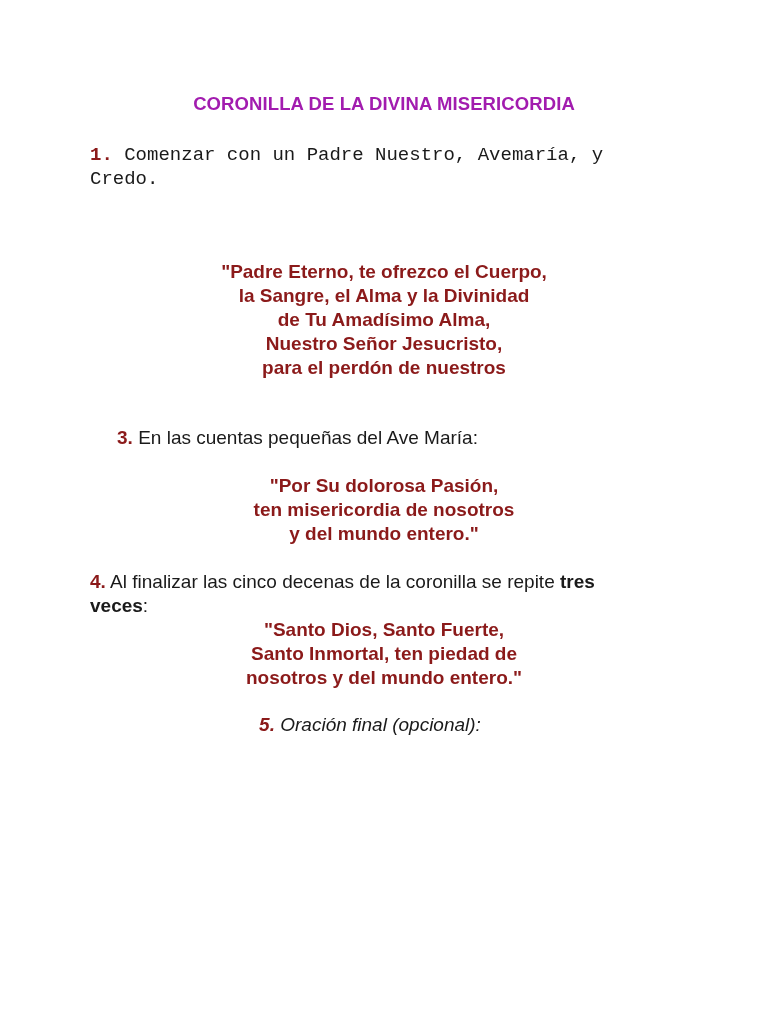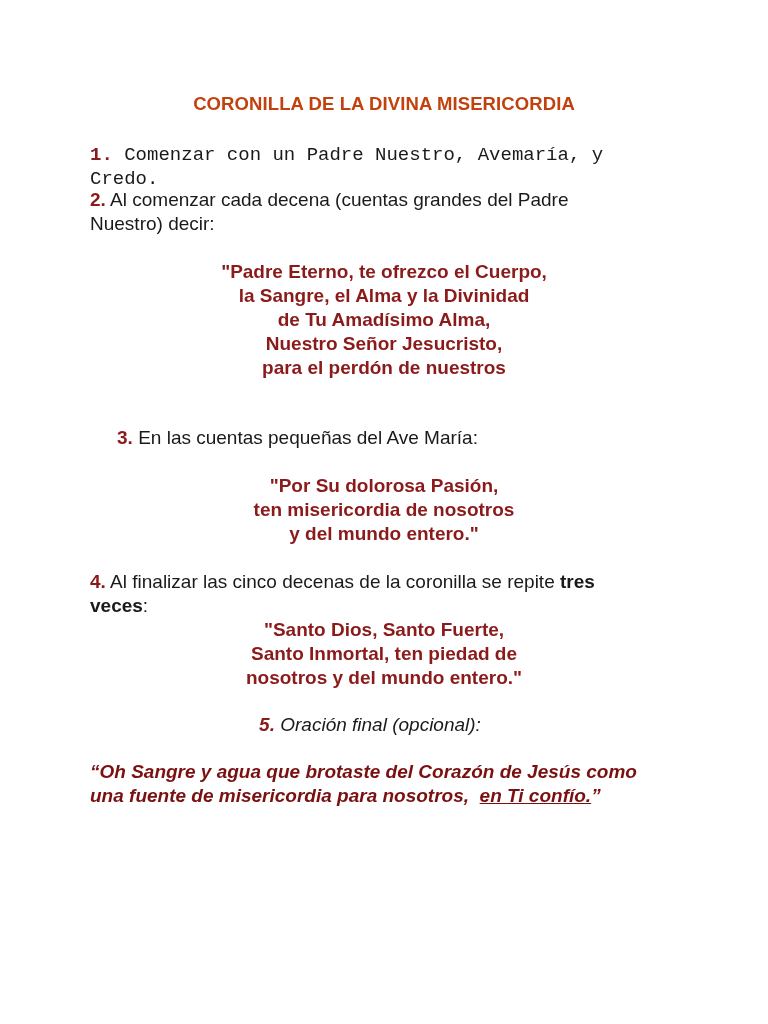--- a/index.html
+++ b/index.html
@@ -1,20 +1,20 @@
 <!DOCTYPE html>
 <html><head>
 <meta charset="utf-8">
 <style>
   html, body { margin: 0; padding: 0; background: #ffffff; }
   body { width: 768px; height: 1024px; position: relative; overflow: hidden;
          font-family: "Liberation Sans", sans-serif; color: #1a1a1a; }
   .page { position: absolute; left: 0; top: 0; width: 768px; height: 1024px; }
   .title { position: absolute; left: 0; width: 768px; top: 93px; text-align: center;
-           font-weight: bold; font-size: 18.5px; color: #c2410c; letter-spacing: 0.1px; }
+           font-weight: bold; font-size: 18.5px; color: #a21caf; letter-spacing: 0.1px; }
   .para { position: absolute; left: 90px; width: 560px; font-size: 19px; line-height: 24px; color: #1a1a1a; }
   .num { color: #8b1a1a; font-weight: bold; }
   .prayer { position: absolute; left: 0; width: 768px; text-align: center; font-weight: bold;
             font-size: 19px; line-height: 24px; color: #8b1a1a; }
   .prayer div { white-space: pre; }
   .u { font-weight: bold; margin-top: 28px; }
   .final { position: absolute; left: 90px; width: 620px; font-size: 19px; line-height: 24px;
            font-weight: bold; font-style: italic; color: #7a1010; }
   .italic { font-style: italic; }
 </style>
@@ -23,25 +23,20 @@
 
 <div class="page">
 
   <div class="title">CORONILLA DE LA DIVINA MISERICORDIA</div>
 
   <div class="para" style="top:143px;font-family:Liberation Mono, monospace;">
     <span class="num">1.</span>
     <span>Comenzar con un Padre Nuestro, Avemaría, y Credo.</span>
   </div>
 
-  <div class="para" style="top:188px;">
-    <div><span class="num">2.</span>
-    <span>Al comenzar cada decena (cuentas grandes del Padre</span></div>
-    <div>Nuestro) decir:</div>
-  </div>
 
   <div class="prayer" style="top:260px;">
     <div>"Padre Eterno, te ofrezco el Cuerpo,</div>
     <div>la Sangre, el Alma y la Divinidad</div>
     <div>de Tu Amadísimo Alma,</div>
     <div>Nuestro Señor Jesucristo,</div>
     <div>para el perdón de nuestros</div>
   </div>
 
   <div class="para" style="top:426px;margin-left:27px;">
@@ -65,18 +60,14 @@
     <div>"Santo Dios, Santo Fuerte,</div>
     <div>Santo Inmortal, ten piedad de</div>
     <div>nosotros y del mundo entero."</div>
   </div>
 
   <div class="para italic" style="top:713px;text-align:center;">
     <span class="num">5.</span>
     <span>Oración final (opcional):</span>
   </div>
 
-  <div class="final" style="top:760px;">
-    <div>“Oh Sangre y agua que brotaste del Corazón de Jesús como</div>
-    <div><span style="white-space:pre;">una fuente de misericordia para nosotros,  </span><span style="text-decoration:underline;">en Ti confío.</span><span>”</span></div>
-  </div>
 
 </div>
 
 </body></html>

